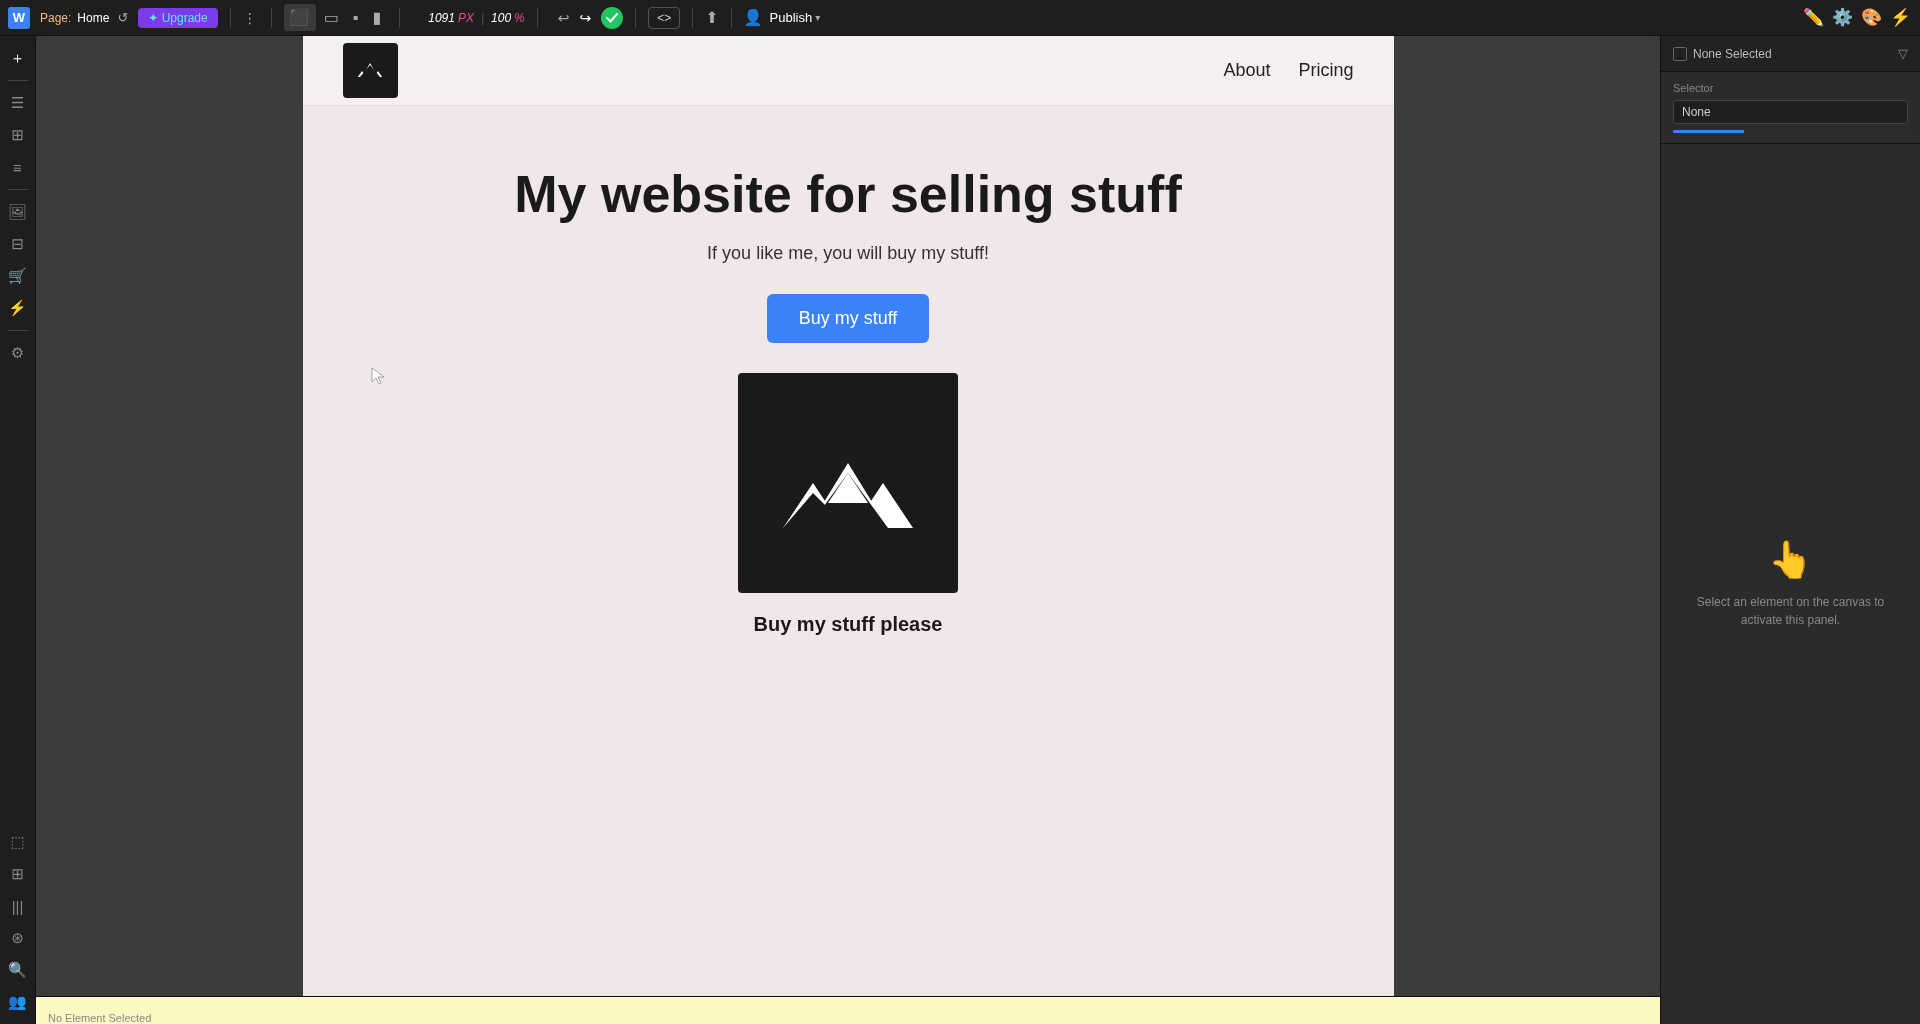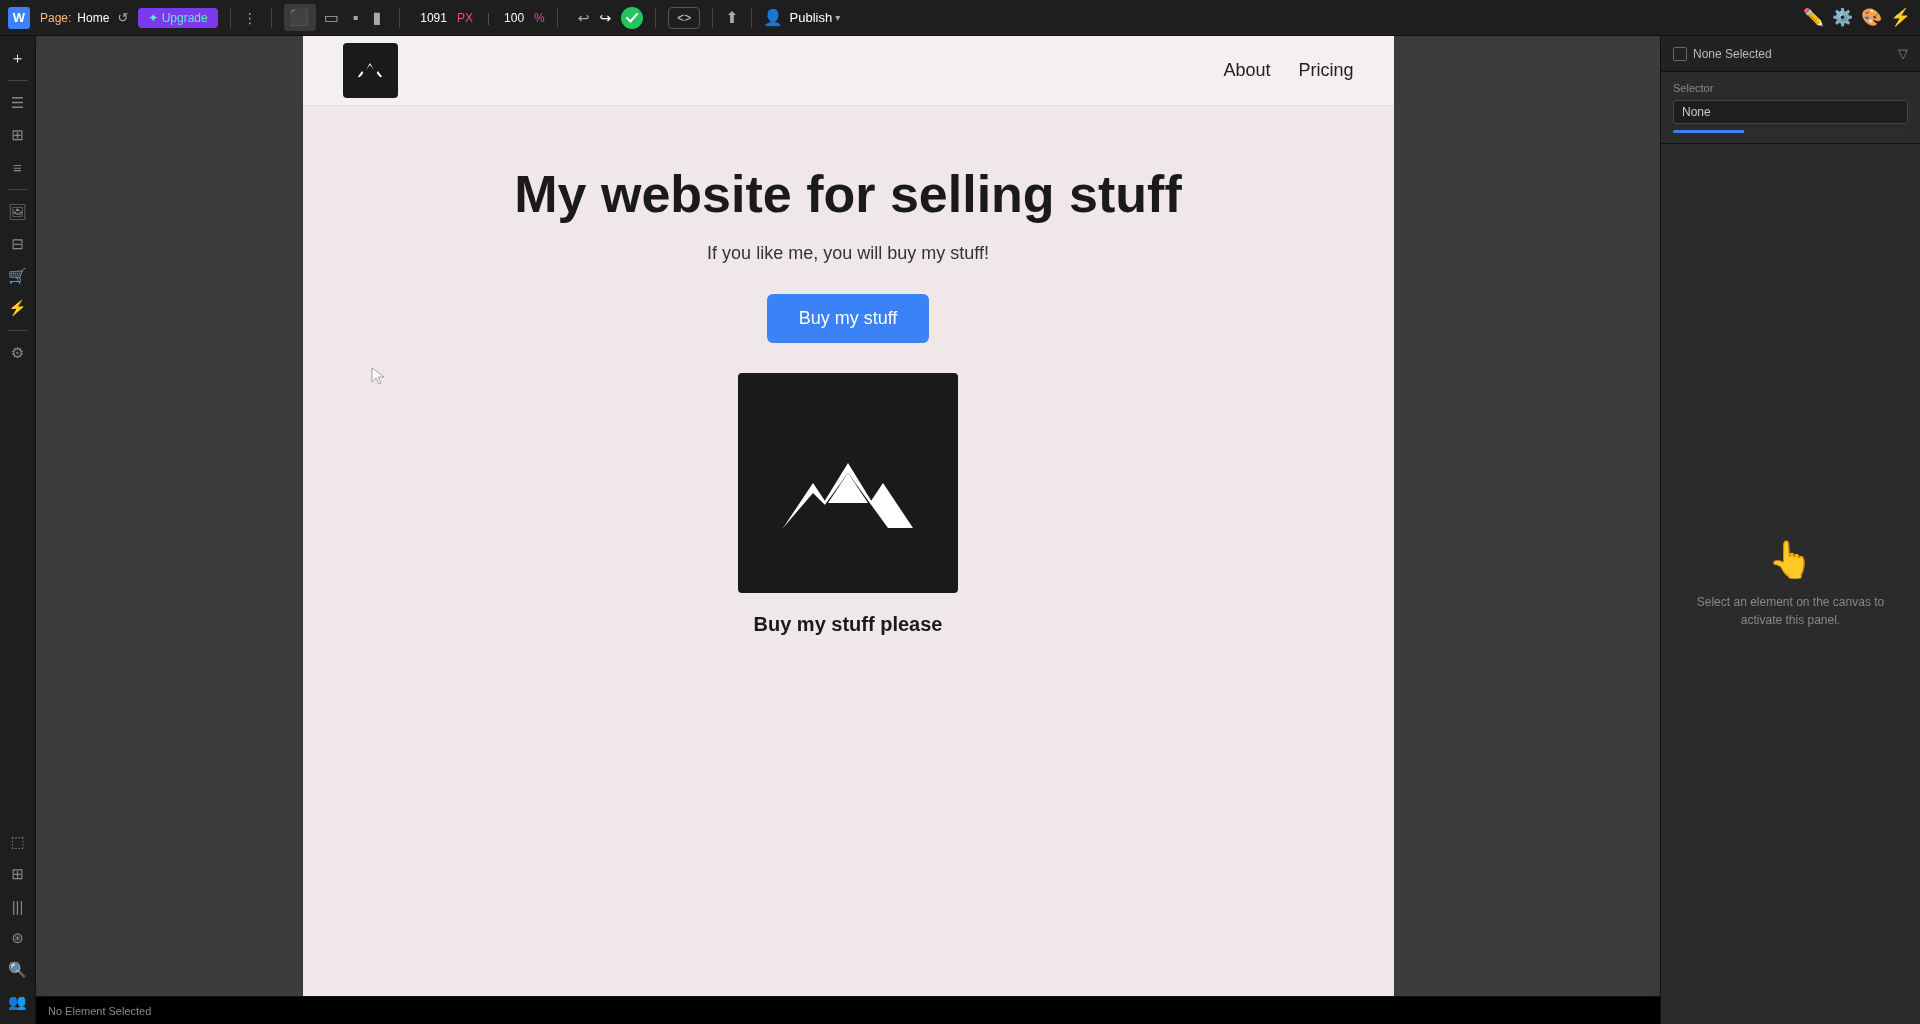--- a/index.html
+++ b/index.html
@@ -54,21 +54,21 @@
       color: #aaa; font-size: 14px; cursor: pointer; letter-spacing: 2px;
     }
     .toolbar-device-group {
       display: flex; align-items: center; gap: 2px;
     }
     .device-btn {
       background: none; border: none; color: #aaa; cursor: pointer; padding: 4px 6px; font-size: 16px; border-radius: 3px;
     }
     .device-btn.active { color: #fff; background: #3a3a3a; }
     .toolbar-dimensions {
-      color: #ccc; font-size: 12px; display: flex; align-items: center; gap: 10px; margin-left: 8px;
+      color: #ccc; font-size: 12px; display: flex; align-items: center; gap: 3px; margin-left: 16px; font-style: italic;
     }
     .dim-val { color: #fff; font-weight: 500; }
     .dim-unit { color: #ec4899; }
     .toolbar-history {
       display: flex; align-items: center; gap: 2px; margin-left: 4px;
     }
     .hist-btn { background: none; border: none; color: #aaa; font-size: 14px; cursor: pointer; padding: 2px 4px; }
     .hist-btn.active { color: #fff; }
     .toolbar-check {
       width: 22px; height: 22px; background: #22c55e; border-radius: 50%; display: flex; align-items: center; justify-content: center; cursor: pointer;
@@ -200,24 +200,24 @@
       font-size: 20px;
       font-weight: 700;
       color: #1a1a1a;
       margin-top: 20px;
       padding-bottom: 10px;
     }
 
     
     .status-bar {
       height: 28px;
-      background: #000000;
+      background: #fef9c3;
       border-top: 1px solid #111;
       display: flex;
-      align-items: center;
+      align-items: flex-end;
       padding: 0 12px;
       flex-shrink: 0;
     }
     .status-text {
       color: #888; font-size: 11px;
     }
 
     
     .right-panel {
       width: 260px;

